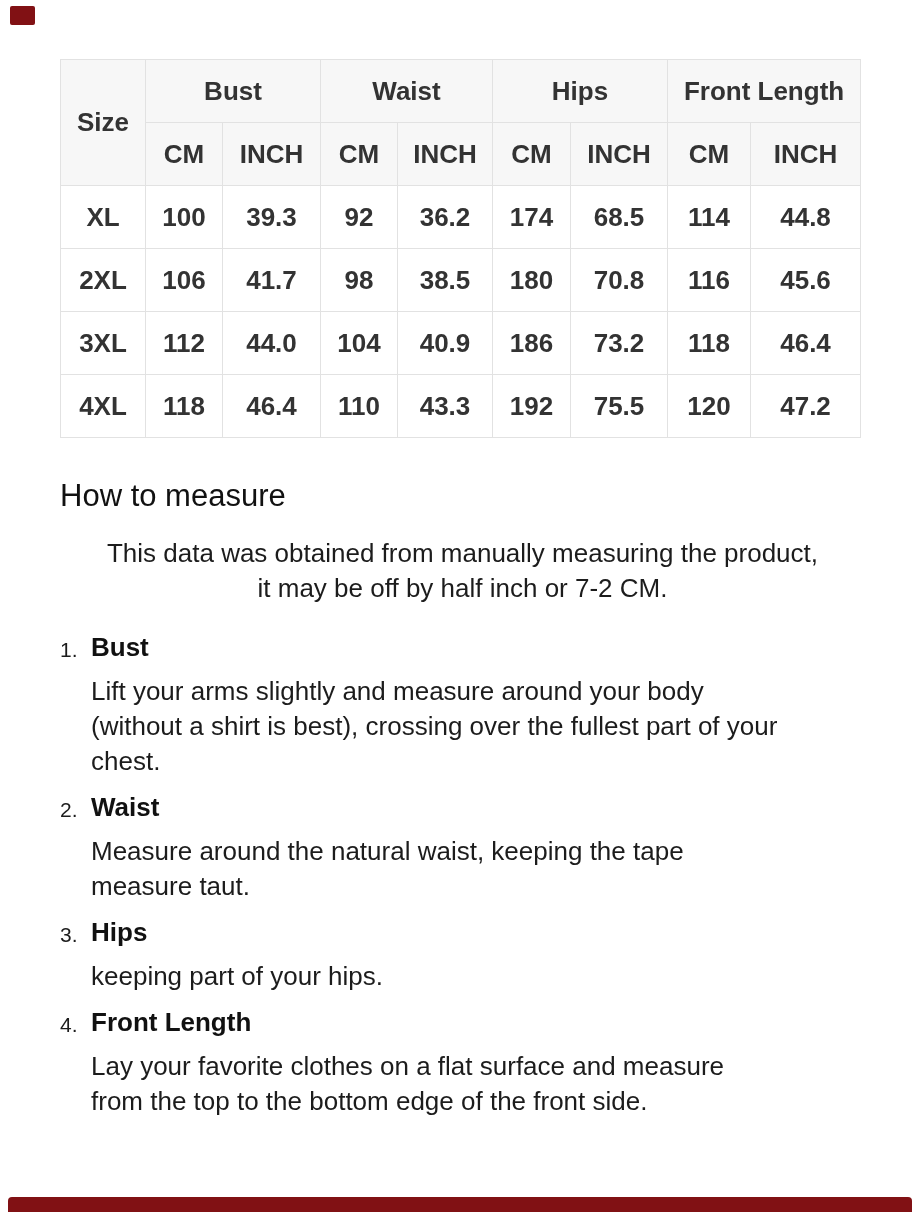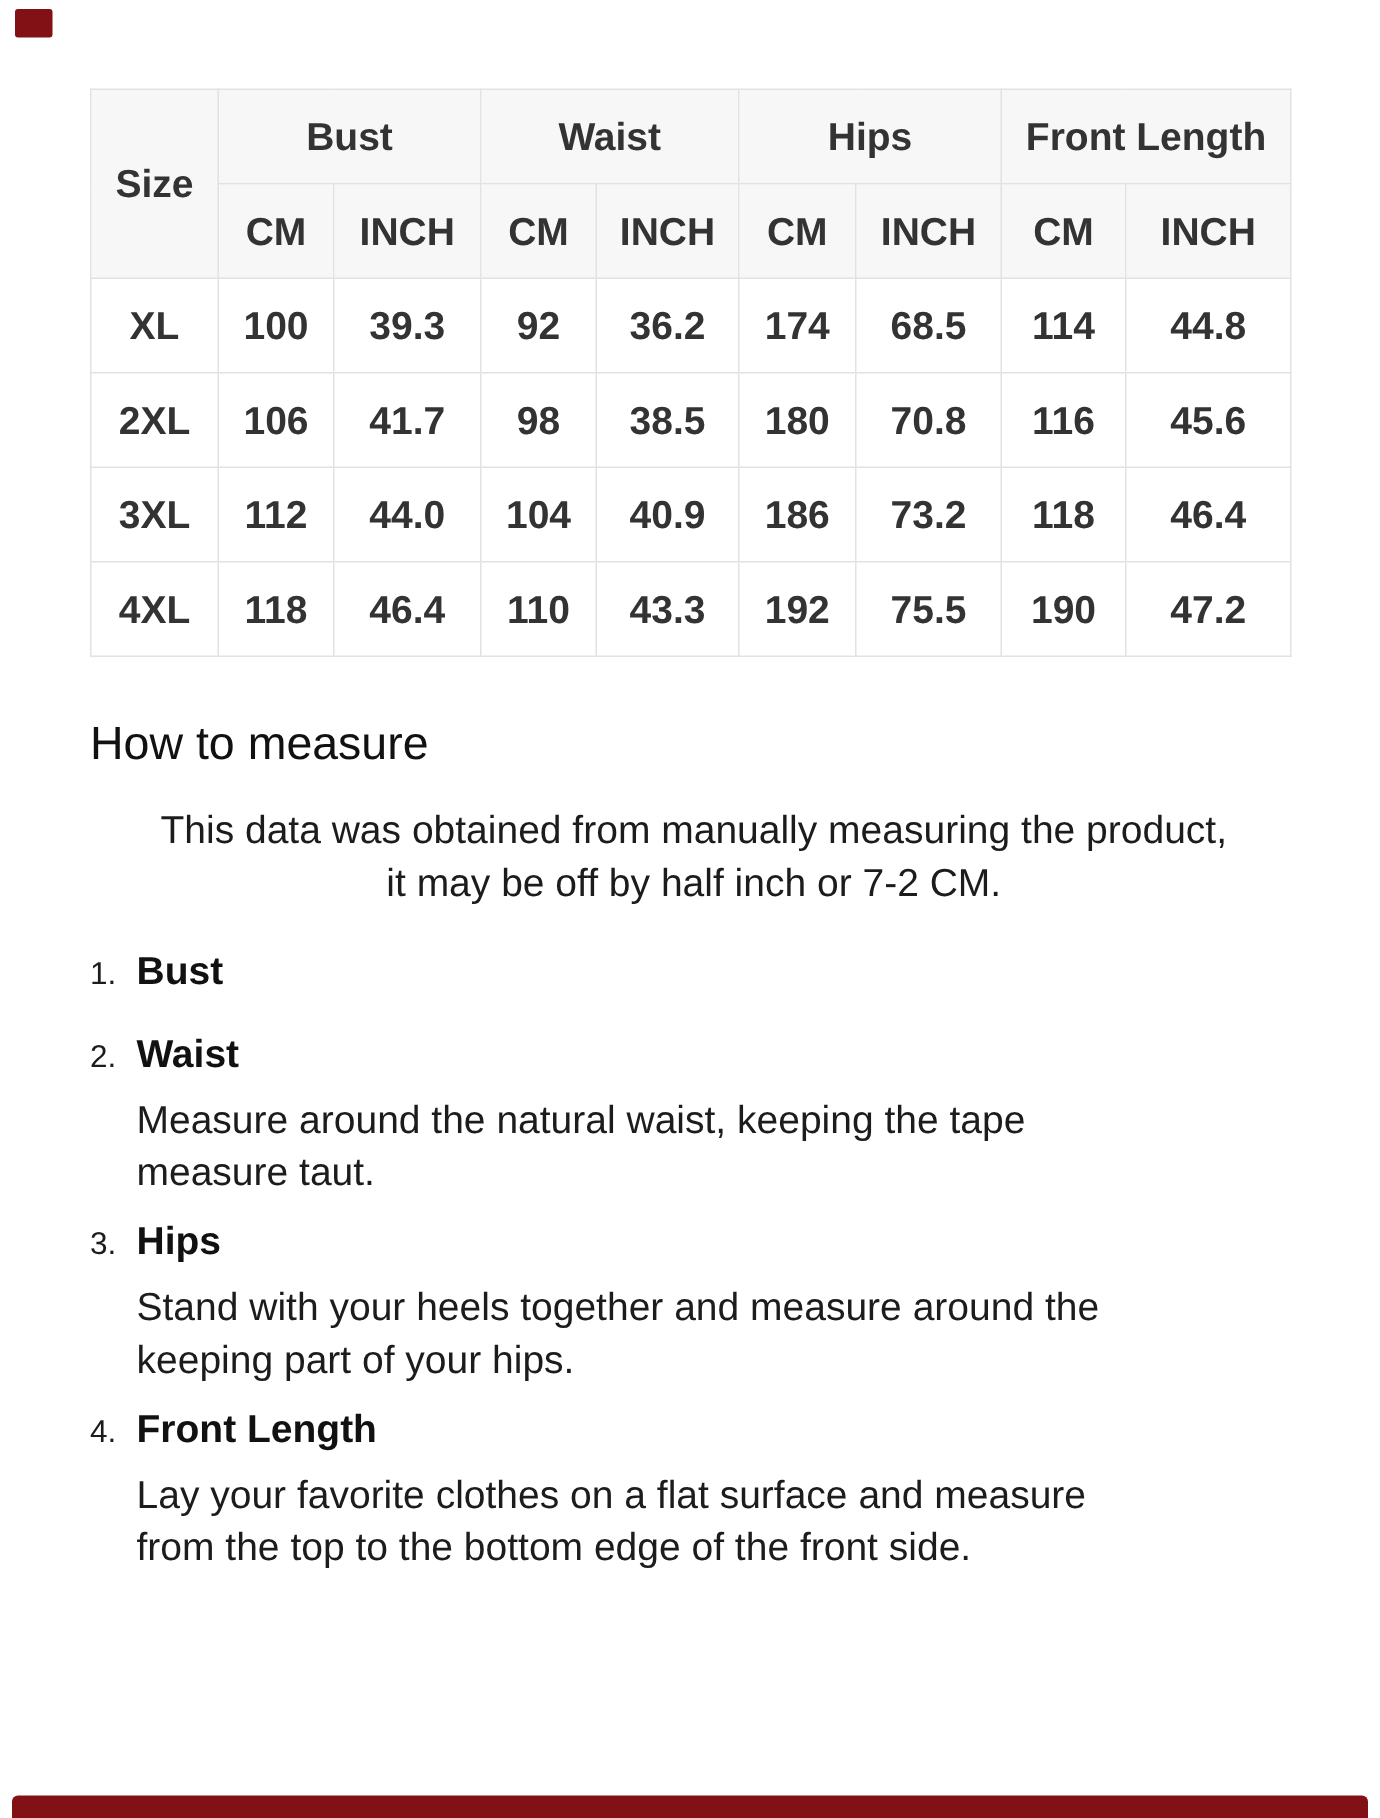--- a/index.html
+++ b/index.html
@@ -167,58 +167,62 @@
       <td>46.4</td>
     </tr>
     <tr>
       <td>4XL</td>
       <td>118</td>
       <td>46.4</td>
       <td>110</td>
       <td>43.3</td>
       <td>192</td>
       <td>75.5</td>
-      <td>190</td>
+      <td>120</td>
       <td>47.2</td>
     </tr>
   </tbody>
 </table>
 
 <div class="content">
   <h1>How to measure</h1>
 
   <div class="intro">
     <div class="text-line">This data was obtained from manually measuring the product,</div>
     <div class="text-line">it may be off by half inch or 7-2 CM.</div>
   </div>
 
   <div class="step">
     <div class="step-number">1.</div>
     <div class="step-body">
       <div class="step-title">Bust</div>
+      <div class="step-desc">
+        <div class="text-line">Lift your arms slightly and measure around your body</div>
+        <div class="text-line">(without a shirt is best), crossing over the fullest part of your</div>
+        <div class="text-line">chest.</div>
+      </div>
     </div>
   </div>
 
   <div class="step">
     <div class="step-number">2.</div>
     <div class="step-body">
       <div class="step-title">Waist</div>
       <div class="step-desc">
         <div class="text-line">Measure around the natural waist, keeping the tape</div>
         <div class="text-line">measure taut.</div>
       </div>
     </div>
   </div>
 
   <div class="step">
     <div class="step-number">3.</div>
     <div class="step-body">
       <div class="step-title">Hips</div>
       <div class="step-desc">
-        <div class="text-line">Stand with your heels together and measure around the</div>
         <div class="text-line">keeping part of your hips.</div>
       </div>
     </div>
   </div>
 
   <div class="step">
     <div class="step-number">4.</div>
     <div class="step-body">
       <div class="step-title">Front Length</div>
       <div class="step-desc">

